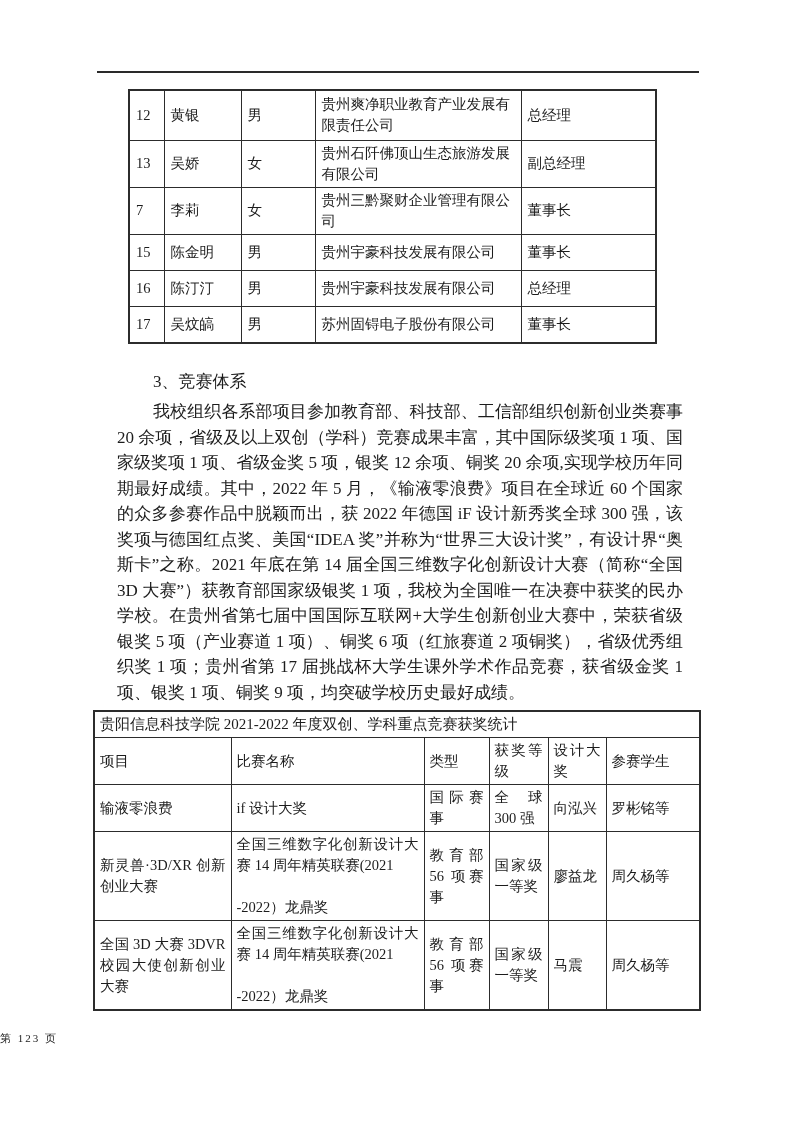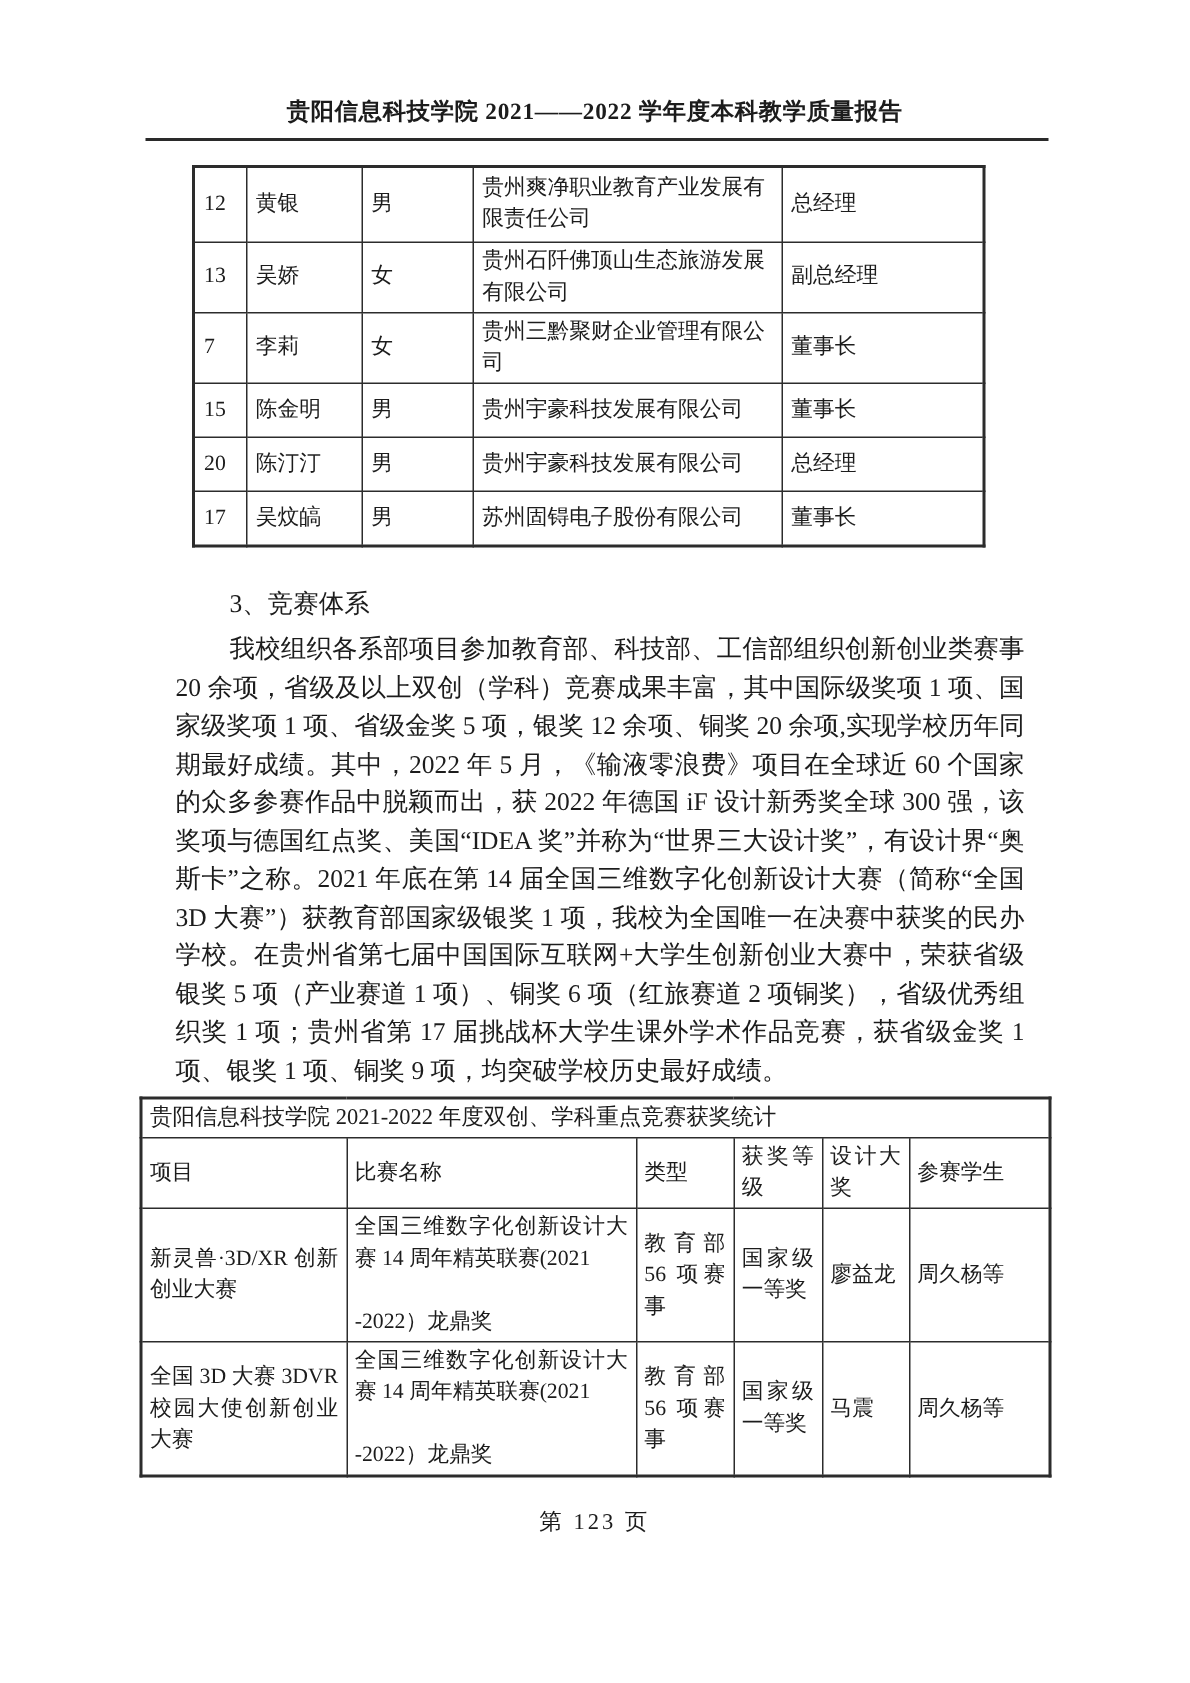--- a/index.html
+++ b/index.html
@@ -61,29 +61,28 @@
     white-space:pre-line;
   }
   .t2 .t2-title-cell { font-size:15px; white-space:normal; }
   .t2 tr:nth-child(1){ height:26px; }
   .t2 tr:nth-child(2){ height:38px; }
   .t2 tr:nth-child(3){ height:40px; }
   .t2 tr:nth-child(4){ height:80px; }
   .t2 tr:nth-child(5){ height:86px;margin-top:11px; }
 
   
-  .doc-footer { margin-top:20px; text-align:center; font-size:15px; letter-spacing:2px; }
+  .doc-footer { margin-top:20px; text-align:left; font-size:11px; letter-spacing:2px; }
 </style>
 </head>
 <body>
 
 <div class="page">
 
   <div class="doc-header">
-    <div class="doc-header-title">贵阳信息科技学院 2021——2022 学年度本科教学质量报告</div>
     <div class="header-rule"></div>
   </div>
 
   <table class="t1">
     <colgroup>
       <col style="width:35px">
         <col style="width:77px">
         <col style="width:74px">
         <col style="width:206px">
         <col style="width:135px">
@@ -111,21 +110,21 @@
         <td>董事长</td>
       </tr>
       <tr>
         <td>15</td>
         <td>陈金明</td>
         <td>男</td>
         <td>贵州宇豪科技发展有限公司</td>
         <td>董事长</td>
       </tr>
       <tr>
-        <td>20</td>
+        <td>16</td>
         <td>陈汀汀</td>
         <td>男</td>
         <td>贵州宇豪科技发展有限公司</td>
         <td>总经理</td>
       </tr>
       <tr>
         <td>17</td>
         <td>吴炆皜</td>
         <td>男</td>
         <td>苏州固锝电子股份有限公司</td>
@@ -154,20 +153,28 @@
       </tr>
       <tr>
         <th>项目</th>
         <th>比赛名称</th>
         <th>类型</th>
         <th>获奖等级</th>
         <th>设计大奖</th>
         <th>参赛学生</th>
       </tr>
       <tr>
+        <td>输液零浪费</td>
+        <td>if 设计大奖</td>
+        <td>国际赛事</td>
+        <td>全球 300 强</td>
+        <td>向泓兴</td>
+        <td>罗彬铭等</td>
+      </tr>
+      <tr>
         <td>新灵兽·3D/XR 创新创业大赛</td>
         <td>全国三维数字化创新设计大赛 14 周年精英联赛(2021
 
 -2022）龙鼎奖</td>
         <td>教育部 56 项赛事</td>
         <td>国家级一等奖</td>
         <td>廖益龙</td>
         <td>周久杨等</td>
       </tr>
       <tr>

